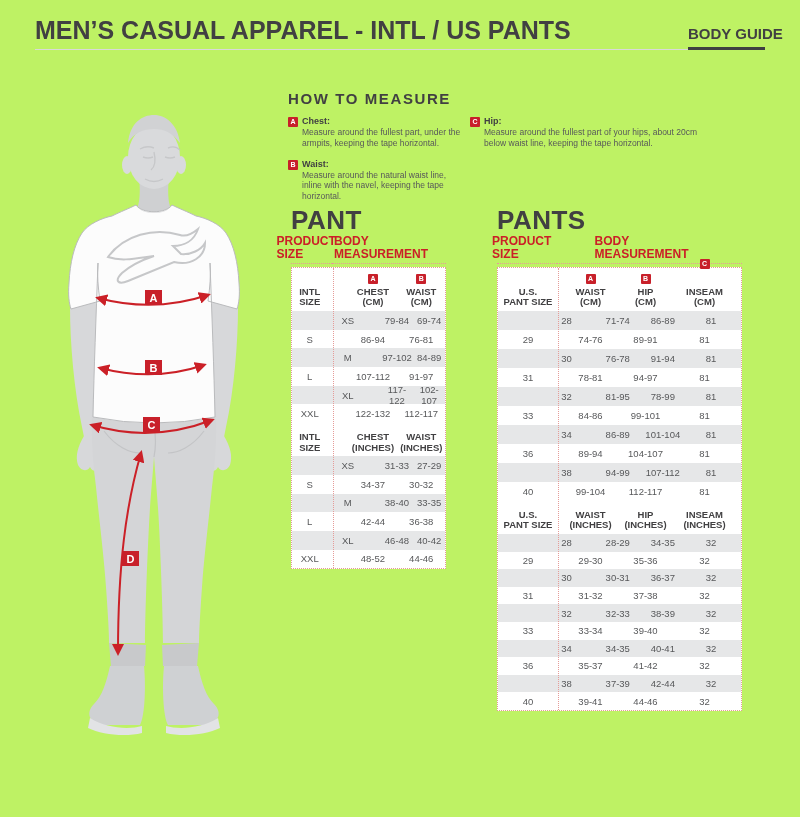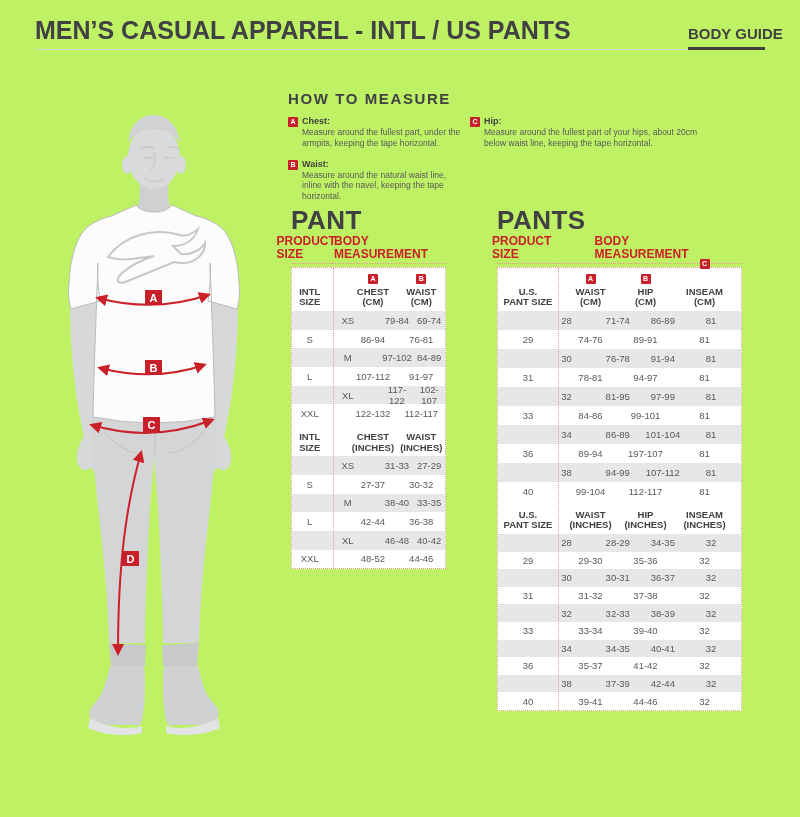--- a/index.html
+++ b/index.html
@@ -248,21 +248,21 @@
             <span class="hlabel">WAIST<br>(INCHES)</span>
           </div>
         </div>
         <div class="trow in stripe">
           <div class="cell c0">XS</div>
           <div class="cell c1">31-33</div>
           <div class="cell c2">27-29</div>
         </div>
         <div class="trow in">
           <div class="cell c0">S</div>
-          <div class="cell c1">27-37</div>
+          <div class="cell c1">34-37</div>
           <div class="cell c2">30-32</div>
         </div>
         <div class="trow in stripe">
           <div class="cell c0">M</div>
           <div class="cell c1">38-40</div>
           <div class="cell c2">33-35</div>
         </div>
         <div class="trow in">
           <div class="cell c0">L</div>
           <div class="cell c1">42-44</div>
@@ -331,39 +331,39 @@
         </div>
         <div class="trow cm">
           <div class="cell c0">31</div>
           <div class="cell c1">78-81</div>
           <div class="cell c2">94-97</div>
           <div class="cell c3">81</div>
         </div>
         <div class="trow cm stripe">
           <div class="cell c0">32</div>
           <div class="cell c1">81-95</div>
-          <div class="cell c2">97-99</div>
+          <div class="cell c2">78-99</div>
           <div class="cell c3">81</div>
         </div>
         <div class="trow cm">
           <div class="cell c0">33</div>
           <div class="cell c1">84-86</div>
           <div class="cell c2">99-101</div>
           <div class="cell c3">81</div>
         </div>
         <div class="trow cm stripe">
           <div class="cell c0">34</div>
           <div class="cell c1">86-89</div>
           <div class="cell c2">101-104</div>
           <div class="cell c3">81</div>
         </div>
         <div class="trow cm">
           <div class="cell c0">36</div>
           <div class="cell c1">89-94</div>
-          <div class="cell c2">197-107</div>
+          <div class="cell c2">104-107</div>
           <div class="cell c3">81</div>
         </div>
         <div class="trow cm stripe">
           <div class="cell c0">38</div>
           <div class="cell c1">94-99</div>
           <div class="cell c2">107-112</div>
           <div class="cell c3">81</div>
         </div>
         <div class="trow cm">
           <div class="cell c0">40</div>

